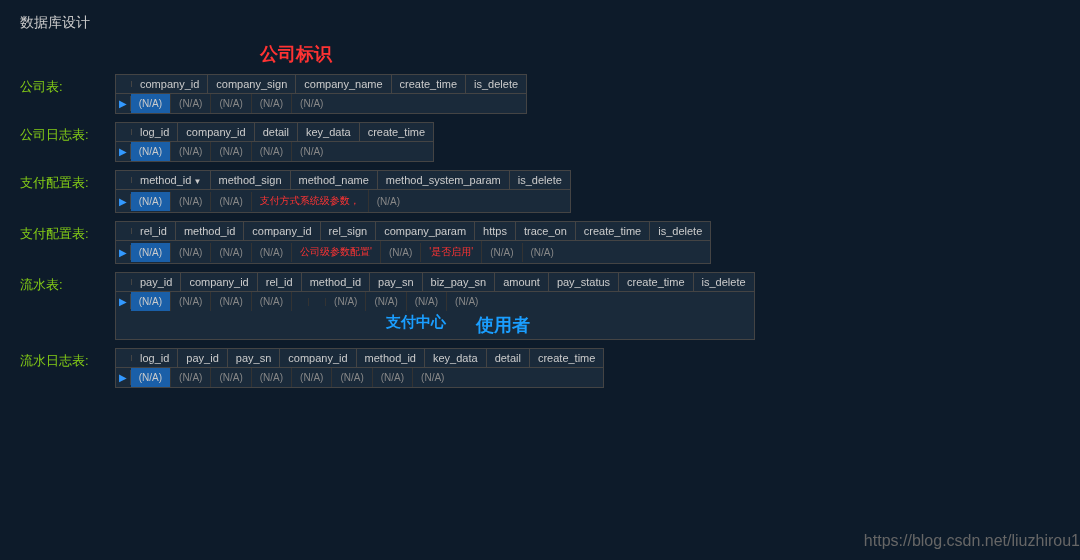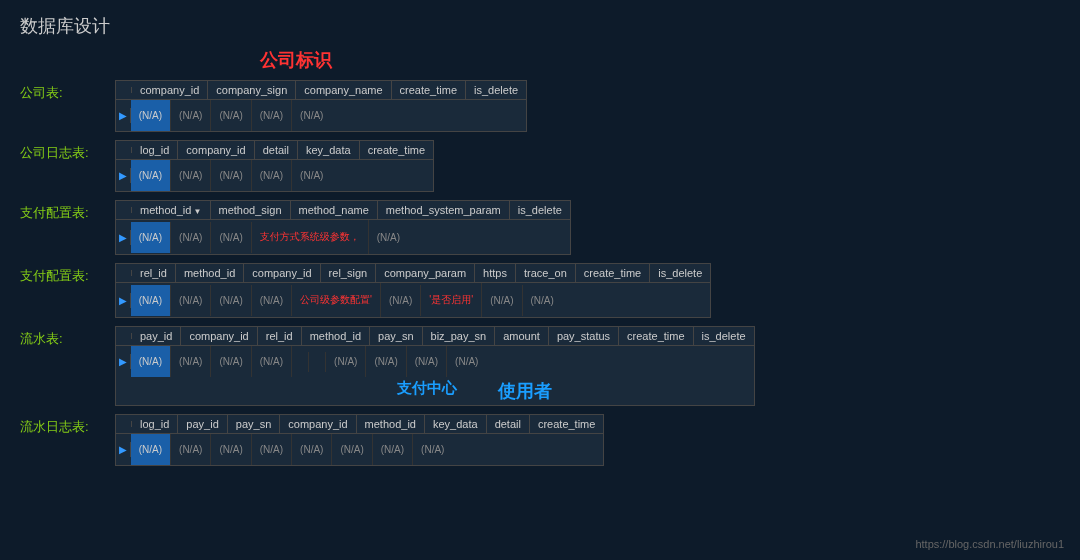--- a/index.html
+++ b/index.html
@@ -8,21 +8,21 @@
       color: #ccc;
       font-family: 'Microsoft YaHei', Arial, sans-serif;
       font-size: 13px;
       width: 1080px;
       height: 560px;
       overflow: hidden;
       padding: 14px 20px;
     }
     .page-title {
       color: #ccc;
-      font-size: 18px;
+      font-size: 14px;
       margin-bottom: 10px;
     }
     .company-label {
       color: #ff3333;
       font-size: 18px;
       font-weight: bold;
       text-align: left;
       margin-left: 240px;
       margin-bottom: 8px;
     }
@@ -67,21 +67,21 @@
     .row-arrow {
       color: #3399ff;
       font-size: 10px;
       padding: 2px 3px;
       background: #1a2a3a;
       border-right: 1px solid #444;
       flex-shrink: 0;
     }
     .db-table-row .col-cell {
       font-size: 10px;
-      padding: 10px 8px;
+      padding: 4px 8px;
       border-right: 1px solid #333;
       white-space: nowrap;
       color: #888;
     }
     .db-table-row .col-cell:last-child {
       border-right: none;
     }
     .col-cell.highlighted {
       background: #1a5fa8;
       color: #ccc;
@@ -90,39 +90,39 @@
       color: #ff3333;
       text-align: right;
     }
     
     .col-header.with-dropdown::after {
       content: ' ▼';
       font-size: 8px;
     }
     .center-labels {
       display: flex;
-      gap: 41px;
+      gap: 30px;
       padding: 2px 40px;
     }
     .center-label-pay {
       color: #1a9eff;
       font-size: 15px;
       font-weight: bold;
     }
     .center-label-user {
       color: #1a9eff;
       font-size: 18px;
       font-weight: bold;
     }
     .watermark {
       position: absolute;
       bottom: 10px;
-      right: 16px;
+      right: 0;
       color: #666;
-      font-size: 11px;
+      font-size: 16px;
     }
   </style>
 </head>
 <body>
 
 <div class="page-title">数据库设计</div>
 <div class="company-label">公司标识</div>
 
 <div id="sections-container">
     <div class="table-section">

